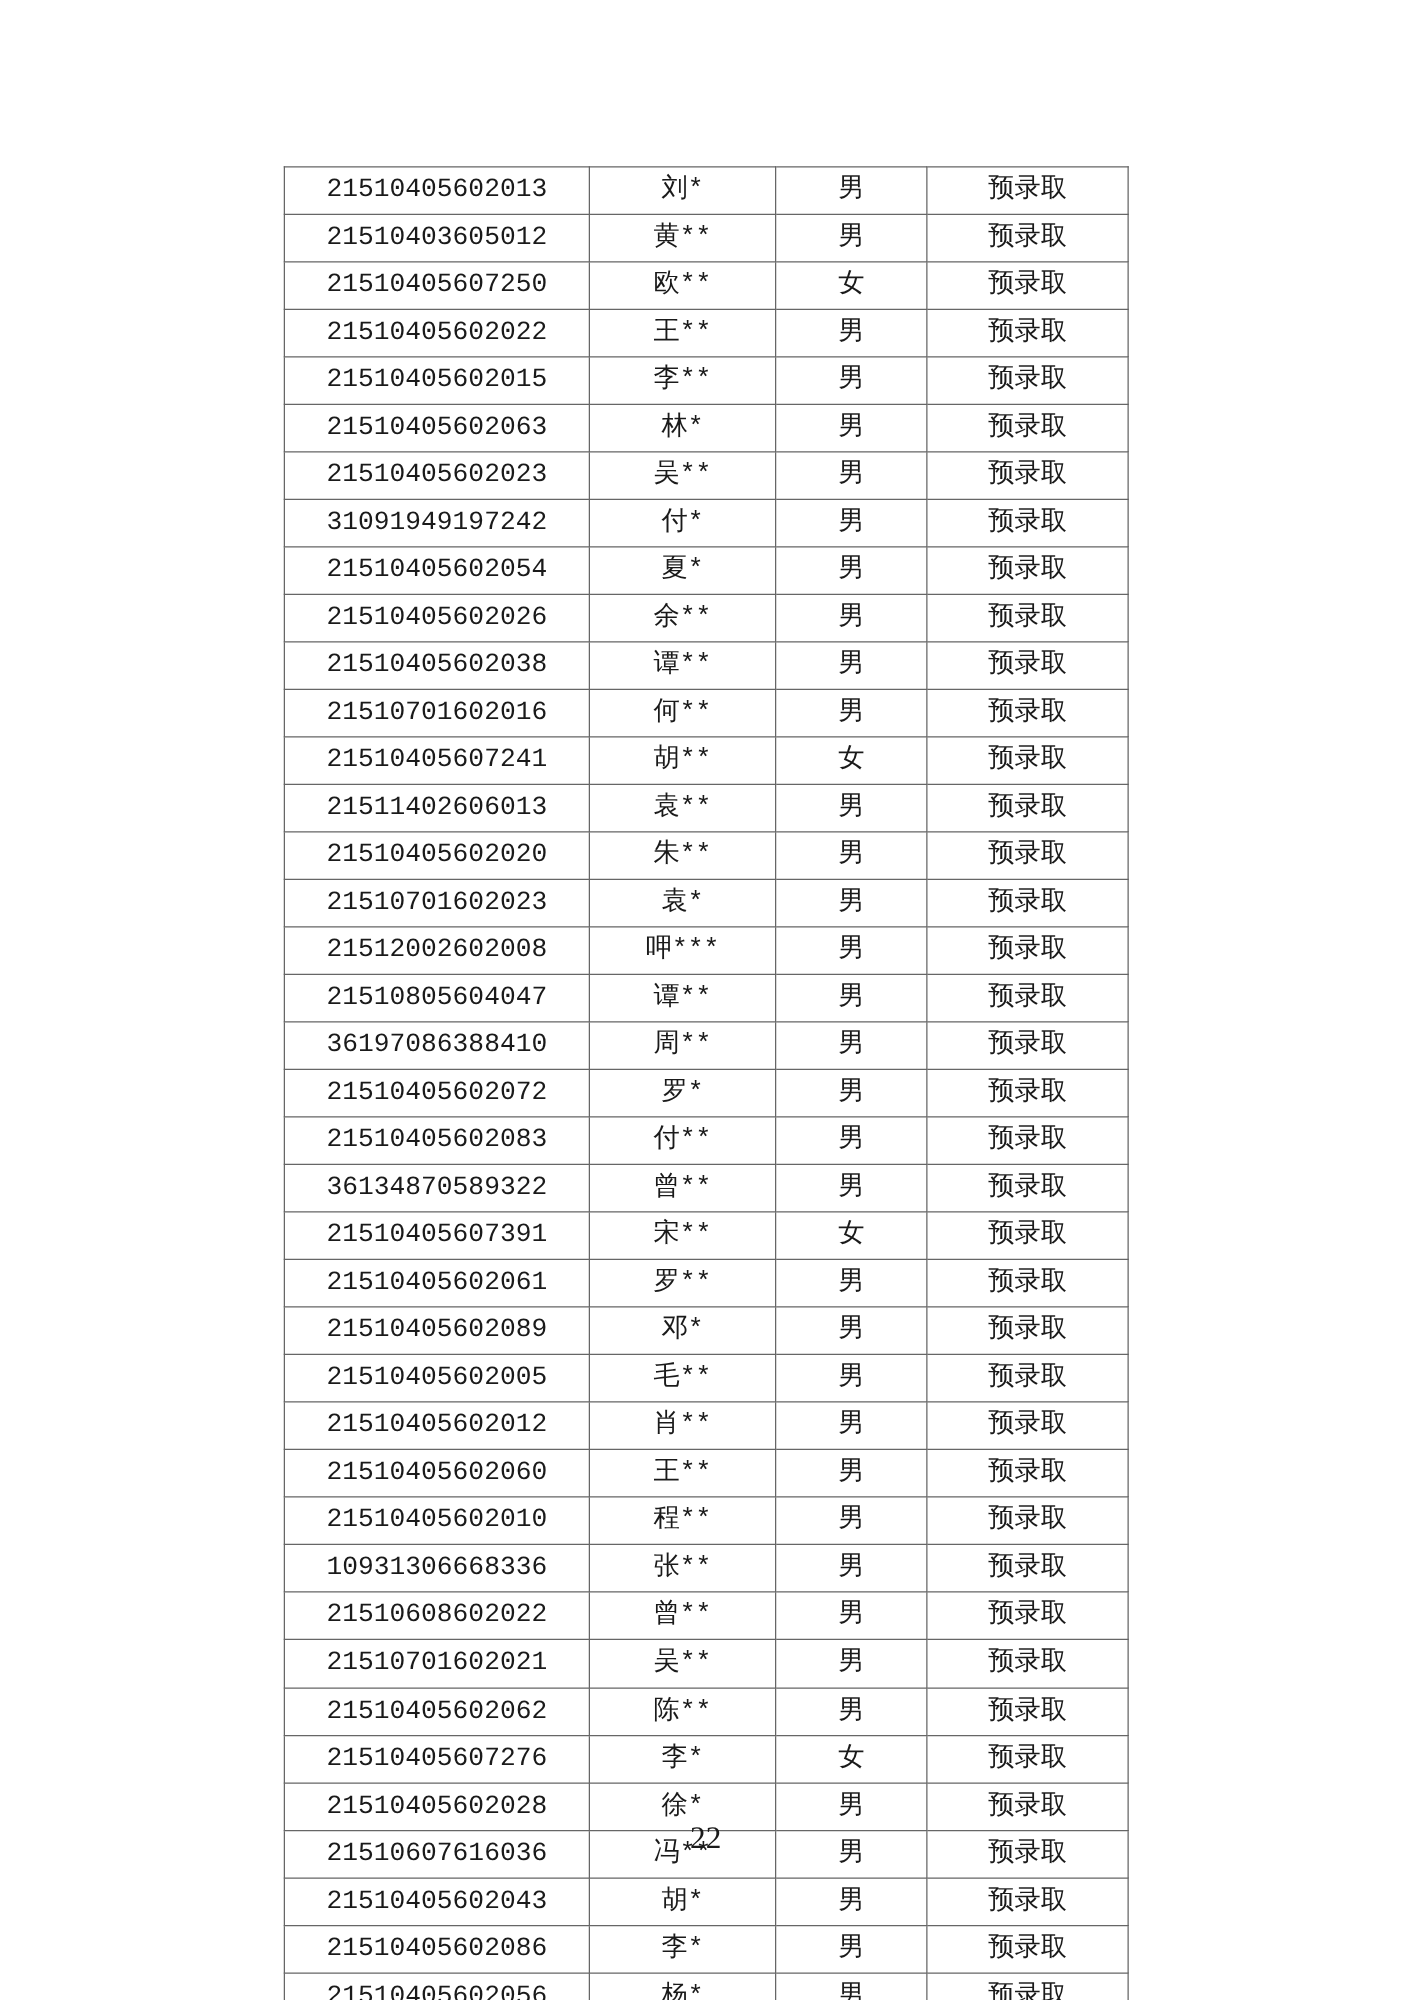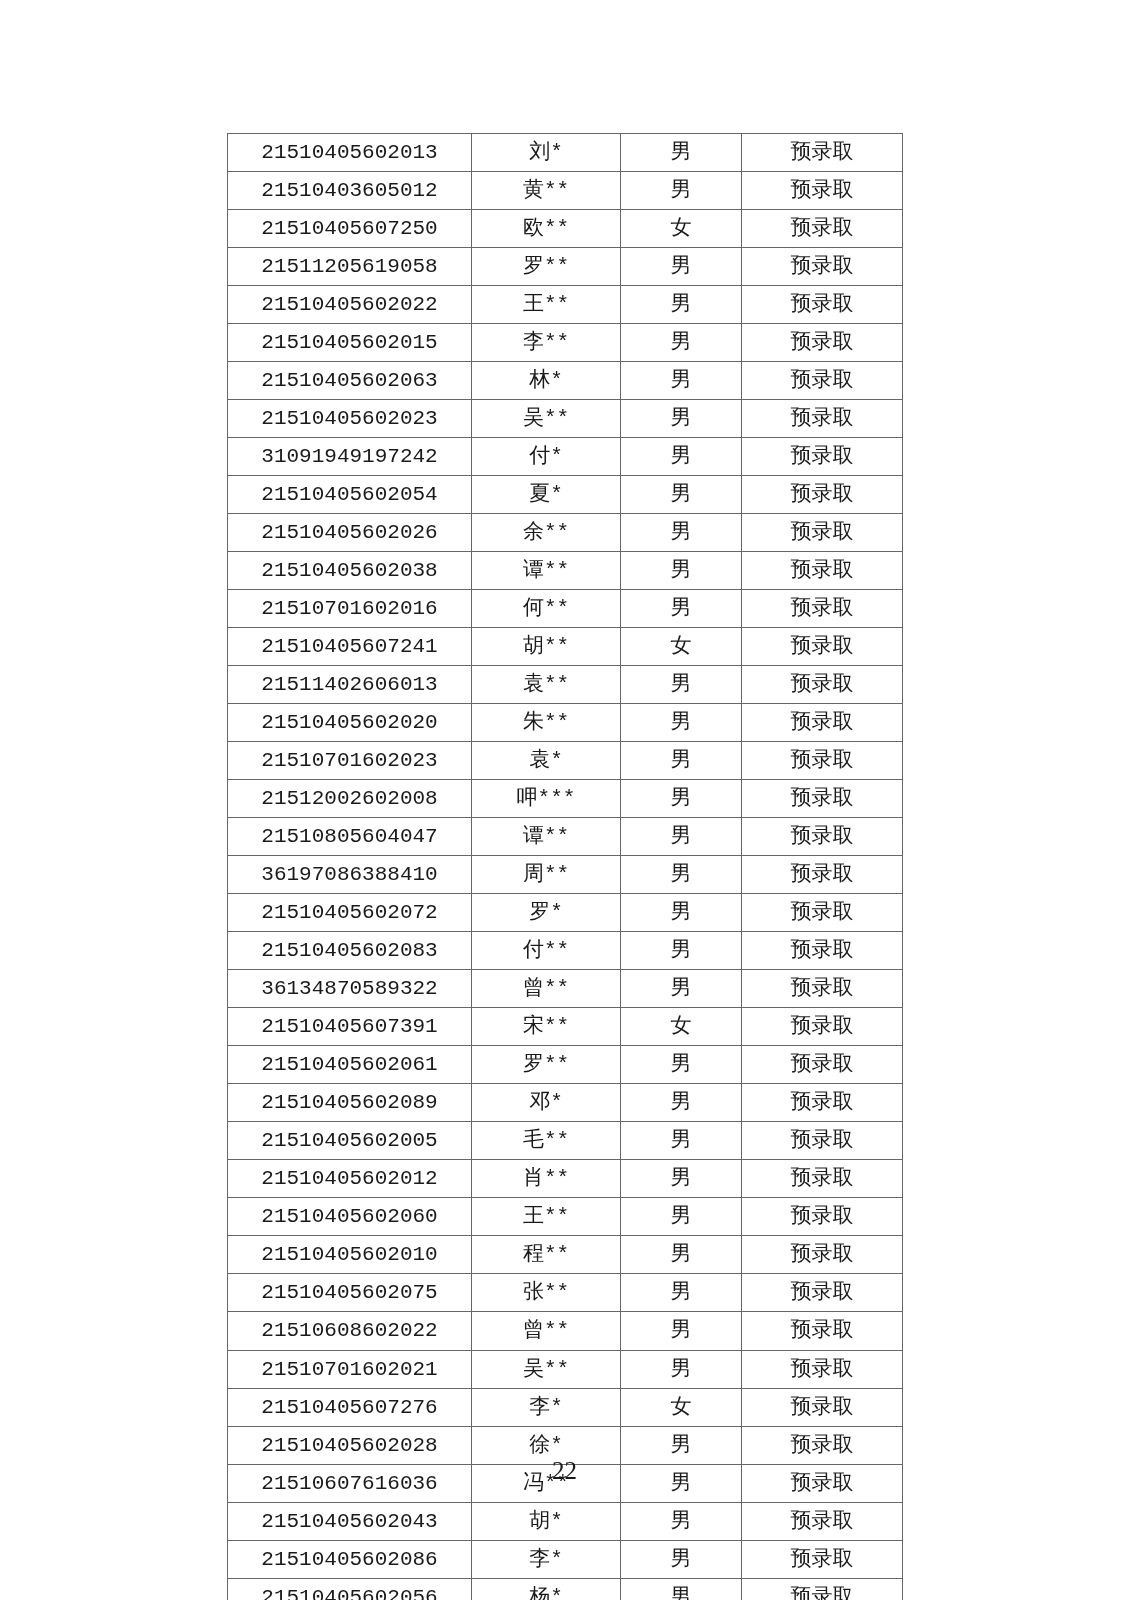--- a/index.html
+++ b/index.html
@@ -85,26 +85,20 @@
     <td>预录取</td>
   </tr>
 
   <tr>
     <td>21510405607250</td>
     <td>欧**</td>
     <td>女</td>
     <td>预录取</td>
   </tr>
 
-  <tr>
-    <td>21511205619058</td>
-    <td>罗**</td>
-    <td>男</td>
-    <td>预录取</td>
-  </tr>
 
   <tr>
     <td>21510405602022</td>
     <td>王**</td>
     <td>男</td>
     <td>预录取</td>
   </tr>
 
   <tr>
     <td>21510405602015</td>
@@ -276,40 +270,46 @@
   </tr>
 
   <tr>
     <td>21510405602010</td>
     <td>程**</td>
     <td>男</td>
     <td>预录取</td>
   </tr>
 
   <tr>
-    <td>21510405602075</td>
+    <td>10931306668336</td>
     <td>张**</td>
     <td>男</td>
     <td>预录取</td>
   </tr>
 
   <tr>
     <td>21510608602022</td>
     <td>曾**</td>
     <td>男</td>
     <td>预录取</td>
   </tr>
 
   <tr>
     <td>21510701602021</td>
     <td>吴**</td>
     <td>男</td>
     <td>预录取</td>
   </tr>
 
+  <tr>
+    <td>21510405602062</td>
+    <td>陈**</td>
+    <td>男</td>
+    <td>预录取</td>
+  </tr>
 
   <tr>
     <td>21510405607276</td>
     <td>李*</td>
     <td>女</td>
     <td>预录取</td>
   </tr>
 
 
   <tr>

